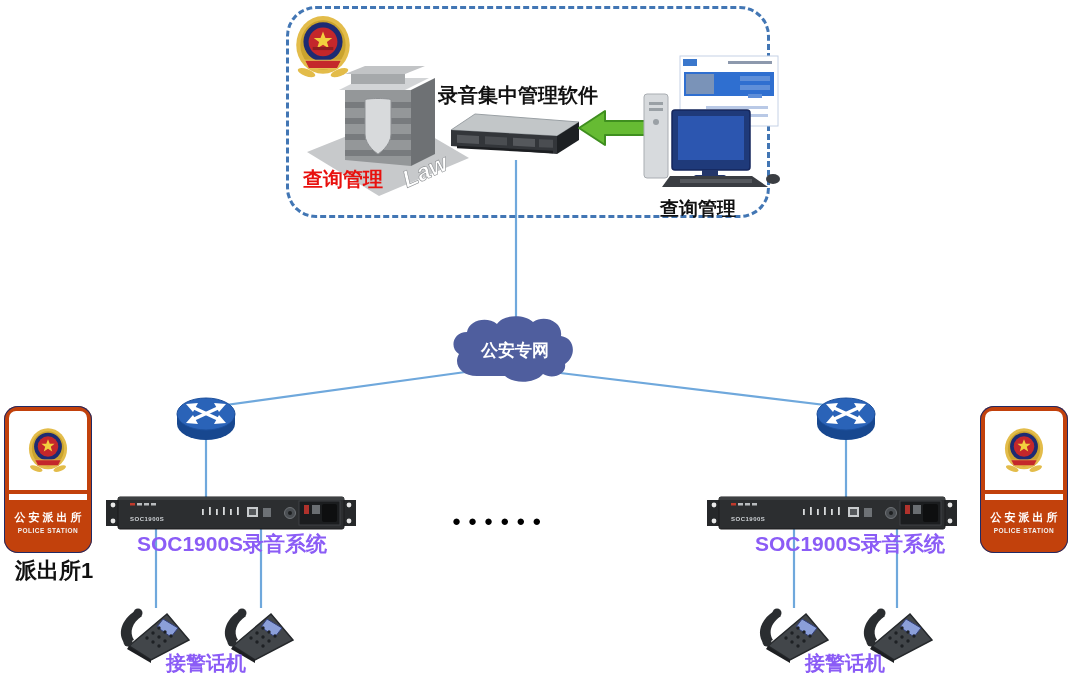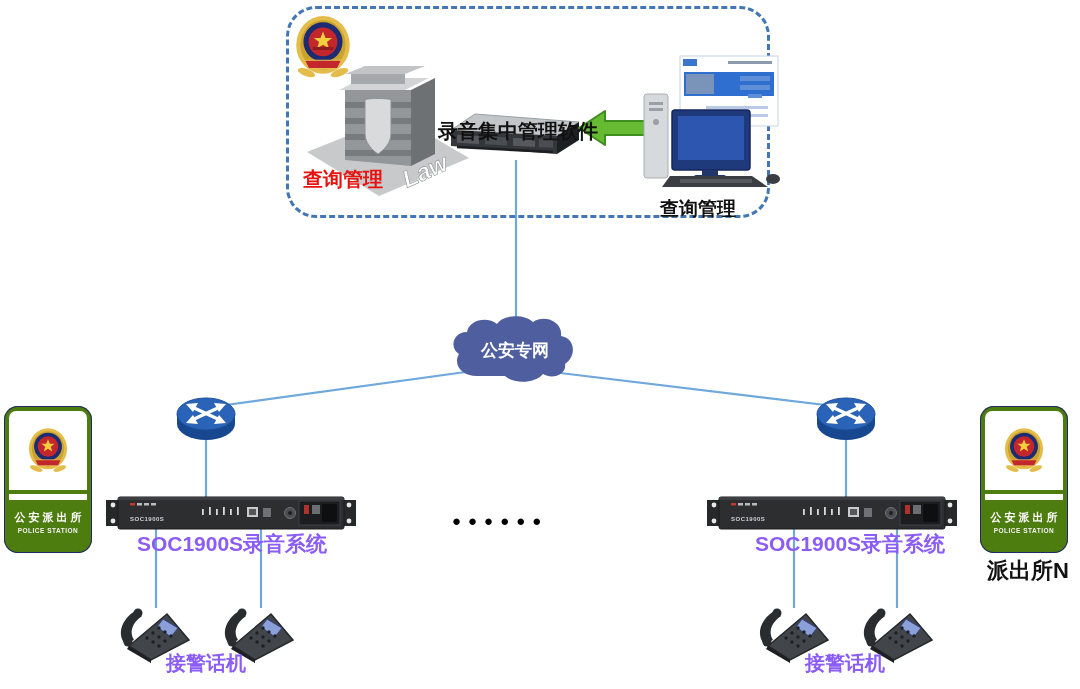--- a/index.html
+++ b/index.html
@@ -4,28 +4,28 @@
 <style>
   html,body{margin:0;padding:0;background:#ffffff;}
   body{font-family:"Liberation Sans","DejaVu Sans",sans-serif;}
   #diagram{position:relative;width:1080px;height:689px;background:#ffffff;overflow:hidden;}
   .abs{position:absolute;}
   #connectors{position:absolute;left:0;top:0;z-index:0;}
   .dashed-box{left:286px;top:6px;width:478px;height:206px;border:3px dashed #4276b4;border-radius:30px;z-index:1;}
   .lbl{z-index:3;color:#111;font-weight:bold;white-space:nowrap;}
   .lbl-red{color:#e8110e;}
   .lbl-center{text-align:center;white-space:nowrap;}
-  .software-lbl{left:438px;top:82px;font-size:20px;margin-top:36px;}
+  .software-lbl{left:438px;top:82px;font-size:20px;}
   .bureau-lbl{left:303px;top:166px;font-size:20px;}
   .query-lbl{left:660px;top:196px;font-size:19px;}
   .recorder-lbl{top:530px;width:240px;font-size:21px;font-weight:600;color:#8b5cf6;}
   .station-lbl{top:556px;width:100px;font-size:22px;}
   .phones-lbl{top:650px;width:130px;font-size:20px;font-weight:700;color:#8b5cf6;}
   .dots{left:452px;top:512px;font-size:15px;letter-spacing:7px;color:#000;z-index:3;}
-  .sign{width:88px;height:147px;background:#4d7c0f;border-radius:14px;padding:5px;box-sizing:border-box;z-index:2;box-shadow:inset 0 0 0 1px #1f2a66;}
+  .sign{width:88px;height:147px;background:#c2410c;border-radius:14px;padding:5px;box-sizing:border-box;z-index:2;box-shadow:inset 0 0 0 1px #1f2a66;}
   .sign-top{height:79px;background:#ffffff;border-radius:7px 7px 0 0;display:flex;align-items:center;justify-content:center;}
   .sign-strip{height:6px;background:#ffffff;margin-top:4px;}
   .sign-cn{color:#ffffff;font-size:11px;font-weight:bold;letter-spacing:3px;text-align:center;margin-top:10px;text-indent:3px;}
   .sign-en{color:#f2f2f2;font-size:6.5px;font-weight:bold;letter-spacing:0.5px;text-align:center;margin-top:2px;}
   svg{display:block;}
   .z2{z-index:2;}
 </style>
 </head>
 <body>
 
@@ -229,39 +229,39 @@
         <polygon points="30,18 32.4,24.2 39,24.2 33.8,28.2 35.8,34.6 30,30.8 24.2,34.6 26.2,28.2 21,24.2 27.6,24.2" fill="#f2d03e"></polygon>
         <polygon points="12,46 48,46 44,54 16,54" fill="#c4272b" stroke="#e6c054" stroke-width="1"></polygon>
         <ellipse cx="14" cy="58" rx="9" ry="3.5" fill="#e3bc4a" transform="rotate(20 14 58)"></ellipse>
         <ellipse cx="46" cy="58" rx="9" ry="3.5" fill="#e3bc4a" transform="rotate(-20 46 58)"></ellipse>
       </svg>
     </div>
     <div class="sign-strip"></div>
     <div class="sign-cn">公安派出所</div>
     <div class="sign-en">POLICE STATION</div>
   </div>
+  <div class="abs lbl lbl-center station-lbl" style="left:4px;">派出所1</div>
 
   <div class="abs sign" style="left:980px;top:406px;">
     <div class="sign-top">
       <svg width="44" height="50" viewBox="0 0 60 68">
         <ellipse cx="30" cy="31" rx="26" ry="28" fill="#e3bc4a"></ellipse>
         <ellipse cx="30" cy="31" rx="22" ry="24" fill="#caa32e"></ellipse>
         <circle cx="30" cy="28" r="19" fill="#1d2b73"></circle>
         <circle cx="30" cy="28" r="14" fill="#c4272b"></circle>
         <polygon points="30,18 32.4,24.2 39,24.2 33.8,28.2 35.8,34.6 30,30.8 24.2,34.6 26.2,28.2 21,24.2 27.6,24.2" fill="#f2d03e"></polygon>
         <polygon points="12,46 48,46 44,54 16,54" fill="#c4272b" stroke="#e6c054" stroke-width="1"></polygon>
         <ellipse cx="14" cy="58" rx="9" ry="3.5" fill="#e3bc4a" transform="rotate(20 14 58)"></ellipse>
         <ellipse cx="46" cy="58" rx="9" ry="3.5" fill="#e3bc4a" transform="rotate(-20 46 58)"></ellipse>
       </svg>
     </div>
     <div class="sign-strip"></div>
     <div class="sign-cn">公安派出所</div>
     <div class="sign-en">POLICE STATION</div>
   </div>
-  <div class="abs lbl lbl-center station-lbl" style="left:978px;">派出所N</div>
 
   <svg class="abs z2" style="left:115px;top:598px;" width="80" height="66" viewBox="0 0 80 66">
     <polygon points="14,48 52,16 74,42 36,62" fill="#42464a" stroke="#25282b" stroke-width="1.5"></polygon>
     <polygon points="48,21 63,30 56,39 42,29" fill="#8b9fd9" stroke="#33407a" stroke-width="1"></polygon>
     <g fill="#1e2124">
       <circle cx="32" cy="40" r="1.7"></circle>
         <circle cx="38" cy="44" r="1.7"></circle>
         <circle cx="44" cy="48" r="1.7"></circle>
       <circle cx="38" cy="35" r="1.7"></circle>
         <circle cx="44" cy="39" r="1.7"></circle>

